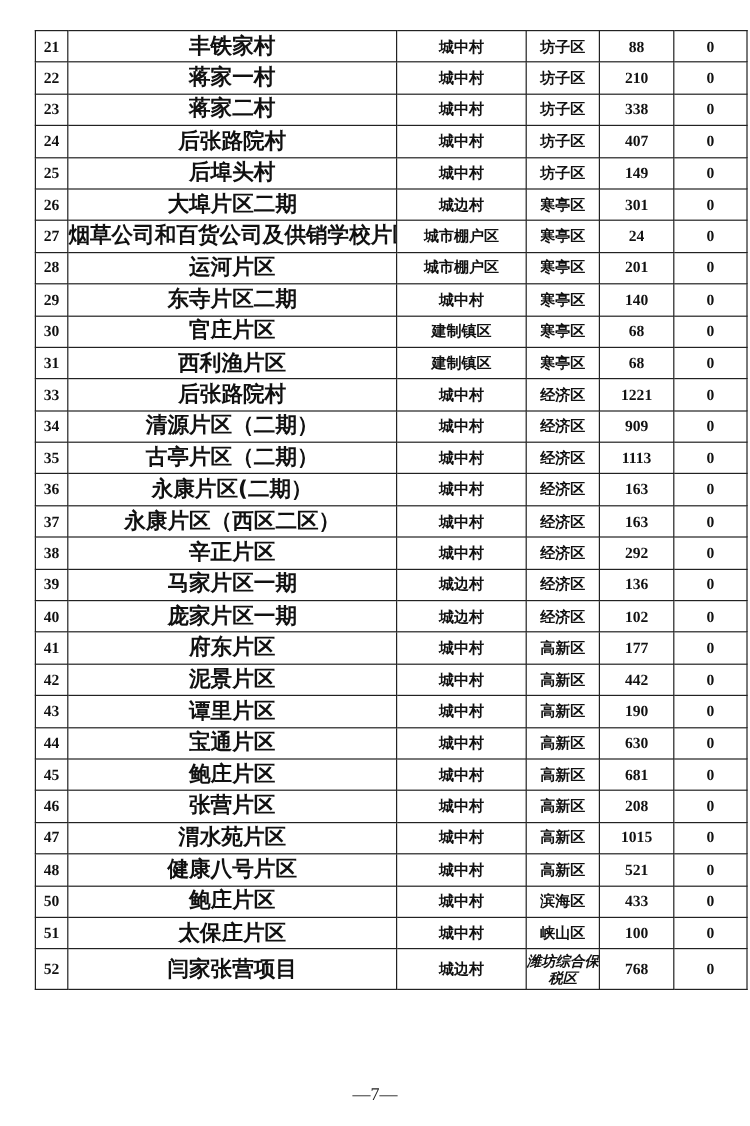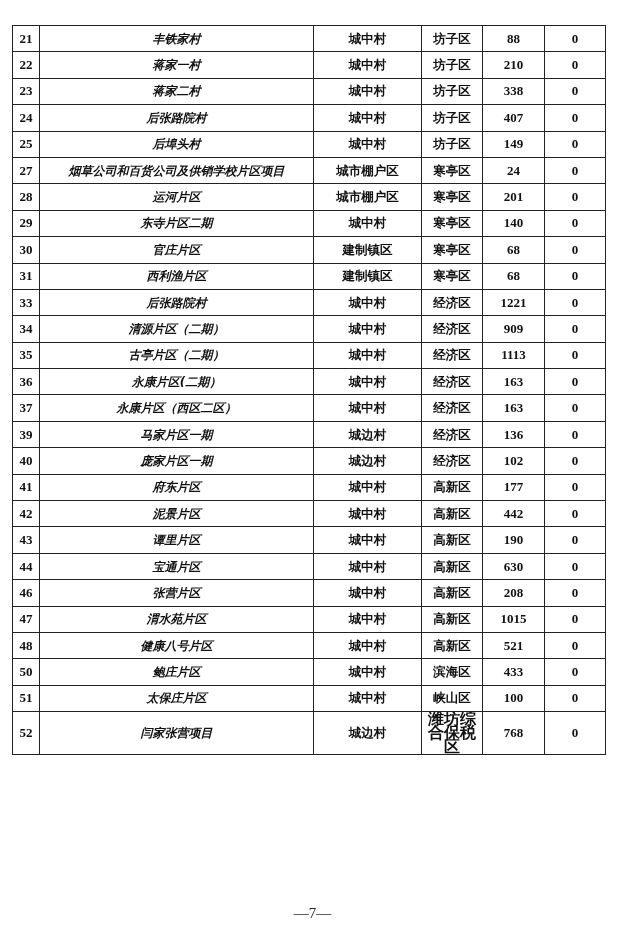--- a/index.html
+++ b/index.html
@@ -1,28 +1,28 @@
 <!DOCTYPE html>
 <html><head>
 <meta charset="utf-8">
 <style>
   html, body { margin:0; padding:0; background:#ffffff; }
   body { width:625px; height:938px; position:relative; overflow:hidden;
          font-family: "DejaVu Serif", "Liberation Serif", serif; color:#111; }
-  .table-wrap { position:absolute; left:0; top:25px; width:593px;padding-left:12px; }
+  .table-wrap { position:absolute; left:17px; top:25px; width:593px;padding-left:12px; }
   table { border-collapse:collapse; width:593px; table-layout:fixed; }
   td { border:1px solid #222; text-align:center; vertical-align:middle;
        font-size:12.5px; font-weight:bold; height:25.4px; padding:0; line-height:14px;
        white-space:nowrap; overflow:hidden; }
   td.c-no { font-family:"Liberation Serif", serif; font-size:13px; }
   td.c-num { font-family:"Liberation Serif", serif; font-size:13px; }
-  td.c-name { font-family:"DejaVu Sans", sans-serif; font-size:12px;font-style:italic; }
+  td.c-name { font-family:"DejaVu Sans", sans-serif; font-size:18px; }
   td.c-type, td.c-dist { font-family:"DejaVu Sans", sans-serif; font-size:12.5px; }
   tr.tall td { height:33px; }
-  td.wrap { white-space:normal; line-height:14px; font-size:16px; }
+  td.wrap { white-space:normal; line-height:14px; font-size:12px;font-style:italic; }
   .page-number { position:absolute; left:0; width:625px; top:905px; text-align:center;
                  font-family:"Liberation Serif", serif; font-size:15px; color:#222; }
 </style>
 </head>
 <body>
 
 <div class="table-wrap">
   <table>
     <colgroup>
       <col style="width:27px">
@@ -67,20 +67,28 @@
         </tr>
         <tr>
           <td class="c-no">25</td>
           <td class="c-name">后埠头村</td>
           <td class="c-type">城中村</td>
           <td class="c-dist">坊子区</td>
           <td class="c-num">149</td>
           <td class="c-num">0</td>
         </tr>
         <tr>
+          <td class="c-no">26</td>
+          <td class="c-name">大埠片区二期</td>
+          <td class="c-type">城边村</td>
+          <td class="c-dist">寒亭区</td>
+          <td class="c-num">301</td>
+          <td class="c-num">0</td>
+        </tr>
+        <tr>
           <td class="c-no">27</td>
           <td class="c-name">烟草公司和百货公司及供销学校片区项目</td>
           <td class="c-type">城市棚户区</td>
           <td class="c-dist">寒亭区</td>
           <td class="c-num">24</td>
           <td class="c-num">0</td>
         </tr>
         <tr>
           <td class="c-no">28</td>
           <td class="c-name">运河片区</td>
@@ -147,20 +155,28 @@
         </tr>
         <tr>
           <td class="c-no">37</td>
           <td class="c-name">永康片区（西区二区）</td>
           <td class="c-type">城中村</td>
           <td class="c-dist">经济区</td>
           <td class="c-num">163</td>
           <td class="c-num">0</td>
         </tr>
         <tr>
+          <td class="c-no">38</td>
+          <td class="c-name">辛正片区</td>
+          <td class="c-type">城中村</td>
+          <td class="c-dist">经济区</td>
+          <td class="c-num">292</td>
+          <td class="c-num">0</td>
+        </tr>
+        <tr>
           <td class="c-no">39</td>
           <td class="c-name">马家片区一期</td>
           <td class="c-type">城边村</td>
           <td class="c-dist">经济区</td>
           <td class="c-num">136</td>
           <td class="c-num">0</td>
         </tr>
         <tr>
           <td class="c-no">40</td>
           <td class="c-name">庞家片区一期</td>
@@ -192,20 +208,28 @@
           <td class="c-dist">高新区</td>
           <td class="c-num">190</td>
           <td class="c-num">0</td>
         </tr>
         <tr>
           <td class="c-no">44</td>
           <td class="c-name">宝通片区</td>
           <td class="c-type">城中村</td>
           <td class="c-dist">高新区</td>
           <td class="c-num">630</td>
+          <td class="c-num">0</td>
+        </tr>
+        <tr>
+          <td class="c-no">45</td>
+          <td class="c-name">鲍庄片区</td>
+          <td class="c-type">城中村</td>
+          <td class="c-dist">高新区</td>
+          <td class="c-num">681</td>
           <td class="c-num">0</td>
         </tr>
         <tr>
           <td class="c-no">46</td>
           <td class="c-name">张营片区</td>
           <td class="c-type">城中村</td>
           <td class="c-dist">高新区</td>
           <td class="c-num">208</td>
           <td class="c-num">0</td>
         </tr>

